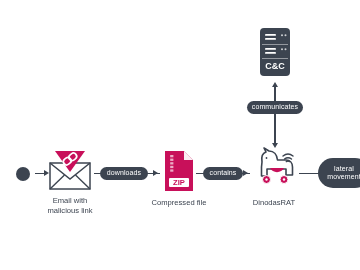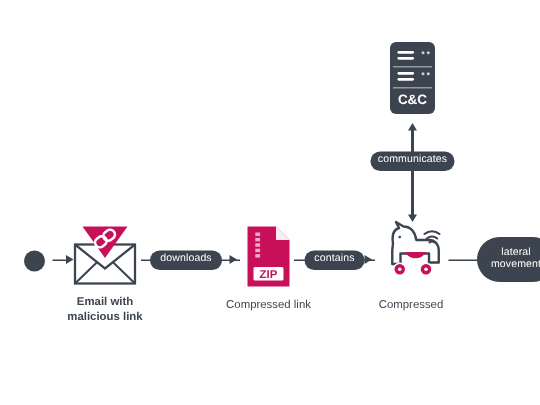--- a/index.html
+++ b/index.html
@@ -122,21 +122,21 @@
       <path d="M43 39 L28.5 25" fill="none" stroke="#3c4450" stroke-width="1.4"></path>
 
       <path d="M8 1 L38 1 L23 22 Z" fill="#c8105a"></path>
 
       <g transform="translate(23,9) rotate(-38)" fill="none" stroke="#ffffff" stroke-width="1.7" stroke-linecap="round">
         <rect x="-7.5" y="-3.2" width="8" height="6.4" rx="3.2"></rect>
         <rect x="-0.5" y="-3.2" width="8" height="6.4" rx="3.2"></rect>
       </g>
     </svg>
   </div>
-  <div class="caption" style="left:8px;top:196px;width:80px;font-weight:bold;">Email with
+  <div class="caption" style="left:8px;top:196px;width:80px;">Email with
 malicious link</div>
 
   <div class="conn">
     <div class="hline" style="left:72px;top:173px;width:66px;"></div>
     <div class="arrow-r" style="left:131px;top:170.3px;"></div>
   </div>
   <div class="pill small" style="left:78px;top:167px;width:48px;height:13px;">
     <span>downloads</span>
   </div>
 
@@ -149,21 +149,21 @@
       <rect x="7.2" y="5" width="3.2" height="2.3" fill="#ffffff" opacity="0.65"></rect>
       <rect x="7.2" y="8.6" width="3.2" height="2.3" fill="#ffffff" opacity="0.65"></rect>
       <rect x="7.2" y="12.2" width="3.2" height="2.3" fill="#ffffff" opacity="0.65"></rect>
       <rect x="7.2" y="15.8" width="3.2" height="2.3" fill="#ffffff" opacity="0.65"></rect>
       <rect x="7.2" y="19.4" width="3.2" height="2.3" fill="#ffffff" opacity="0.65"></rect>
 
       <rect x="6" y="28" width="20" height="9" rx="1" fill="#ffffff"></rect>
       <text x="16" y="35.2" text-anchor="middle" fill="#c8105a" font-family="Liberation Sans, sans-serif" font-size="7.6" font-weight="bold">ZIP</text>
     </svg>
   </div>
-  <div class="caption" style="left:117px;top:198px;width:80px;">Compressed link</div>
+  <div class="caption" style="left:117px;top:198px;width:80px;">Compressed file</div>
 
   <div class="conn">
     <div class="hline" style="left:174px;top:173px;width:54px;"></div>
     <div class="arrow-r" style="left:221px;top:170.3px;"></div>
   </div>
   <div class="pill small" style="left:181px;top:167px;width:40px;height:13px;">
     <span>contains</span>
   </div>
 
   <div class="node" style="left:228px;top:146px;width:48px;height:46px;">
@@ -193,21 +193,21 @@
       <circle cx="34" cy="33.5" r="4" fill="#c8105a" stroke="#ffffff" stroke-width="1"></circle>
       <circle cx="34" cy="33.5" r="1.2" fill="#ffffff"></circle>
 
       <g fill="none" stroke="#3c4450" stroke-width="1.4" stroke-linecap="round">
         <path d="M33 10 C36 7.5, 40 7.5, 43 10"></path>
         <path d="M34.5 13 C36.6 11.4, 39.4 11.4, 41.5 13"></path>
         <path d="M36.3 15.6 C37.4 14.8, 38.6 14.8, 39.7 15.6"></path>
       </g>
     </svg>
   </div>
-  <div class="caption" style="left:212px;top:198px;width:80px;">Compressed</div>
+  <div class="caption" style="left:212px;top:198px;width:80px;">DinodasRAT</div>
 
   <div class="conn">
     <div class="hline" style="left:277px;top:173px;width:22px;"></div>
   </div>
   <div class="pill two-line" style="left:296px;top:158px;width:52px;height:30px;">
     <span style="white-space:pre-line;">lateral
 movement</span>
   </div>
   <div class="conn">
     <div class="hline" style="left:347px;top:173px;width:6px;"></div>

